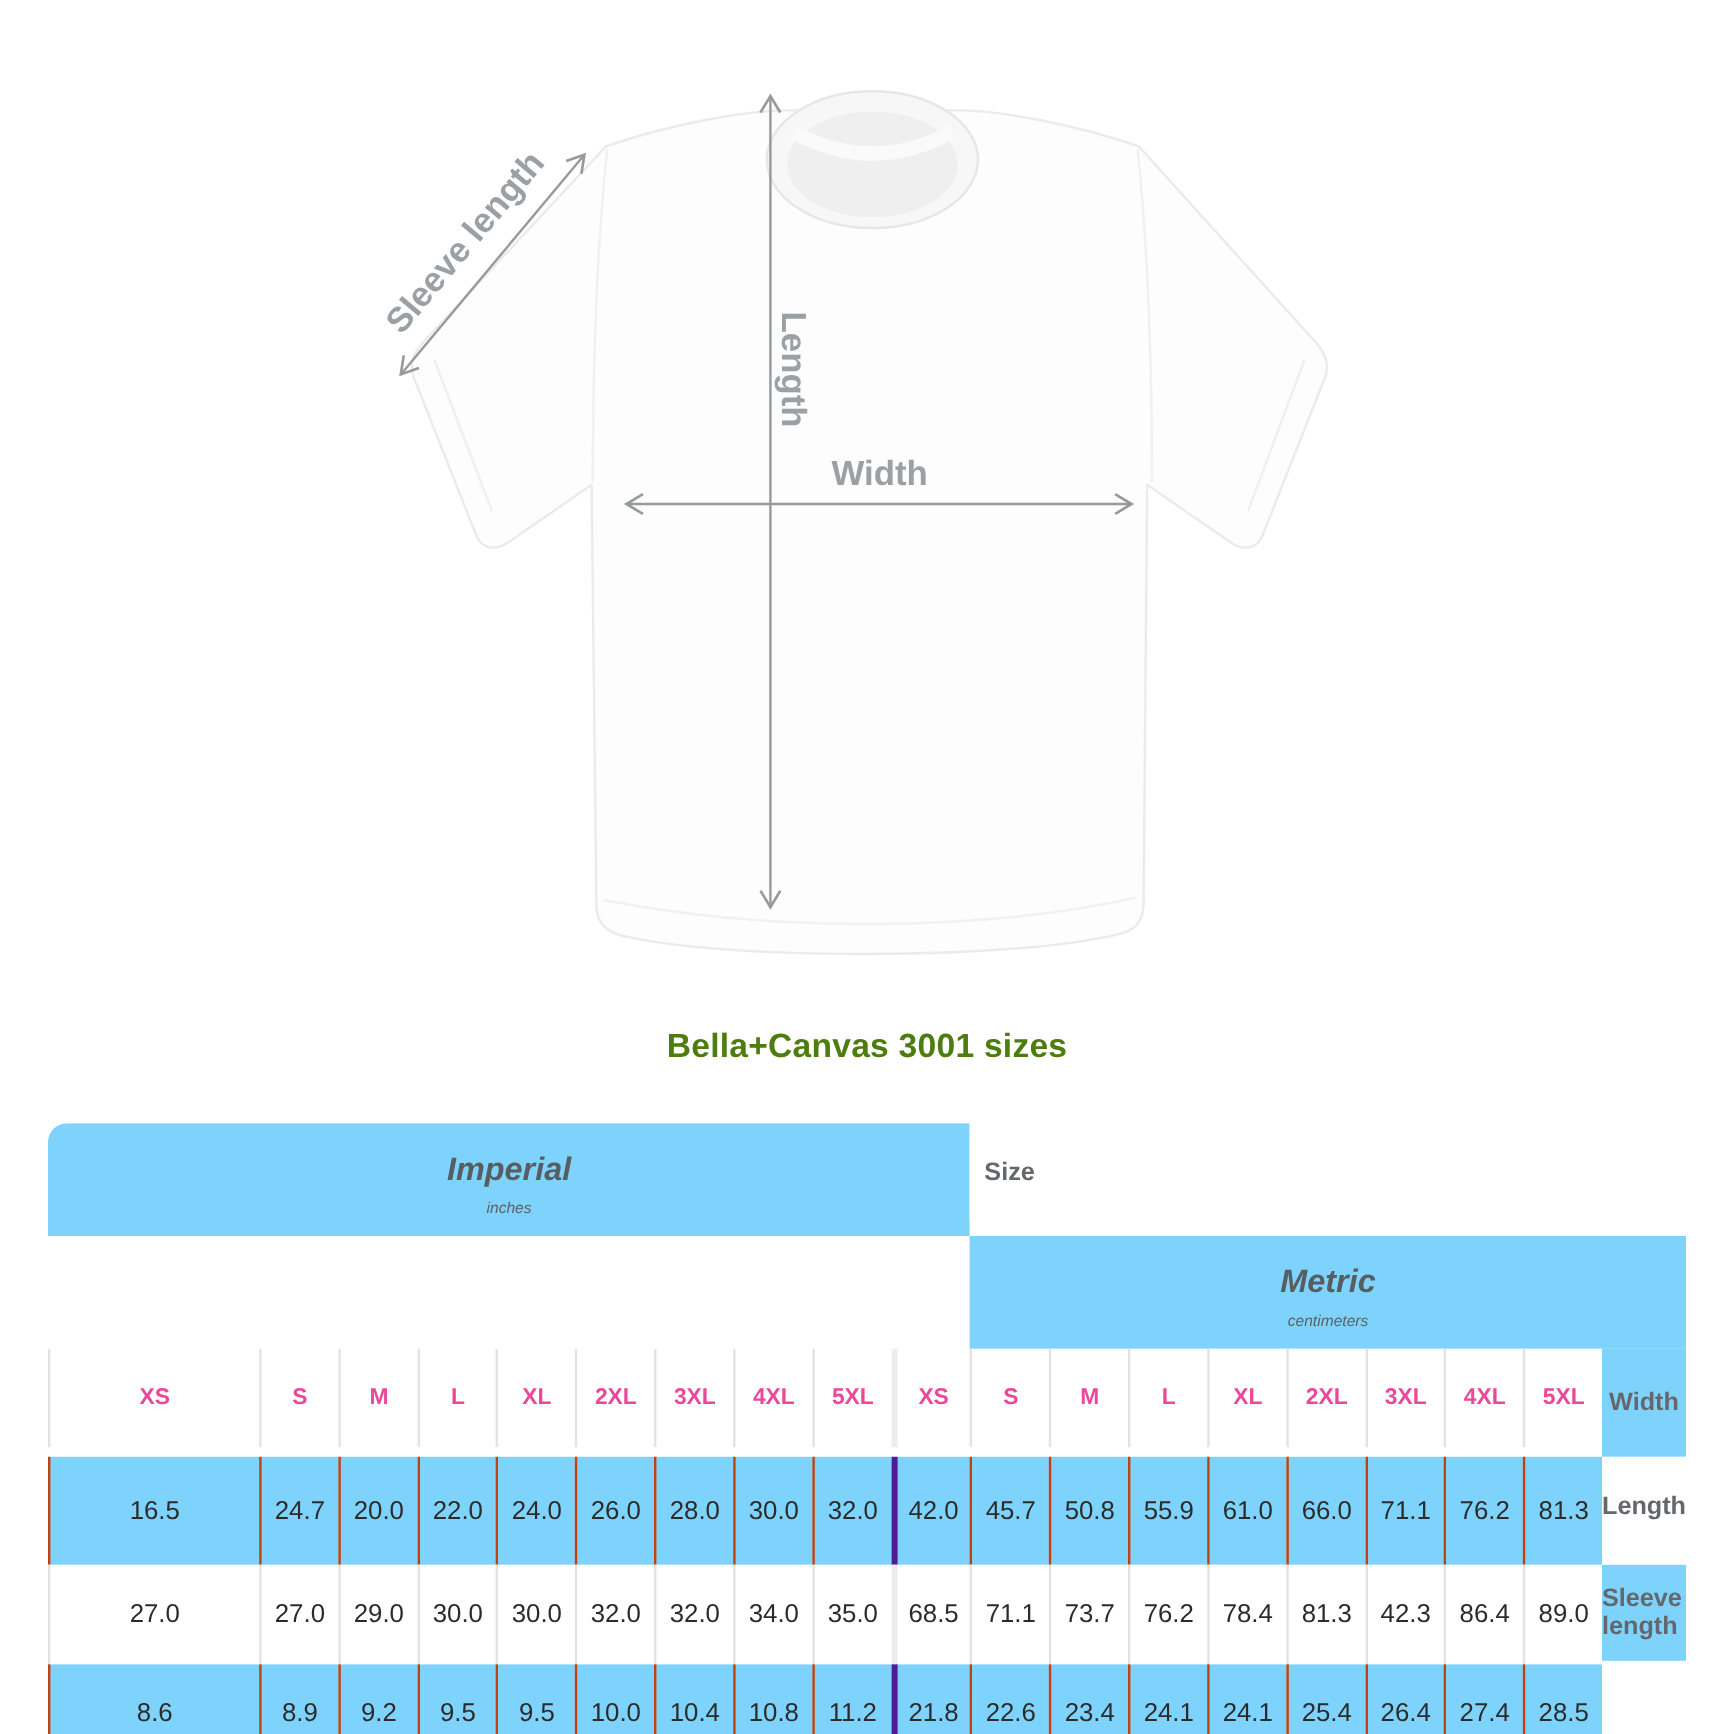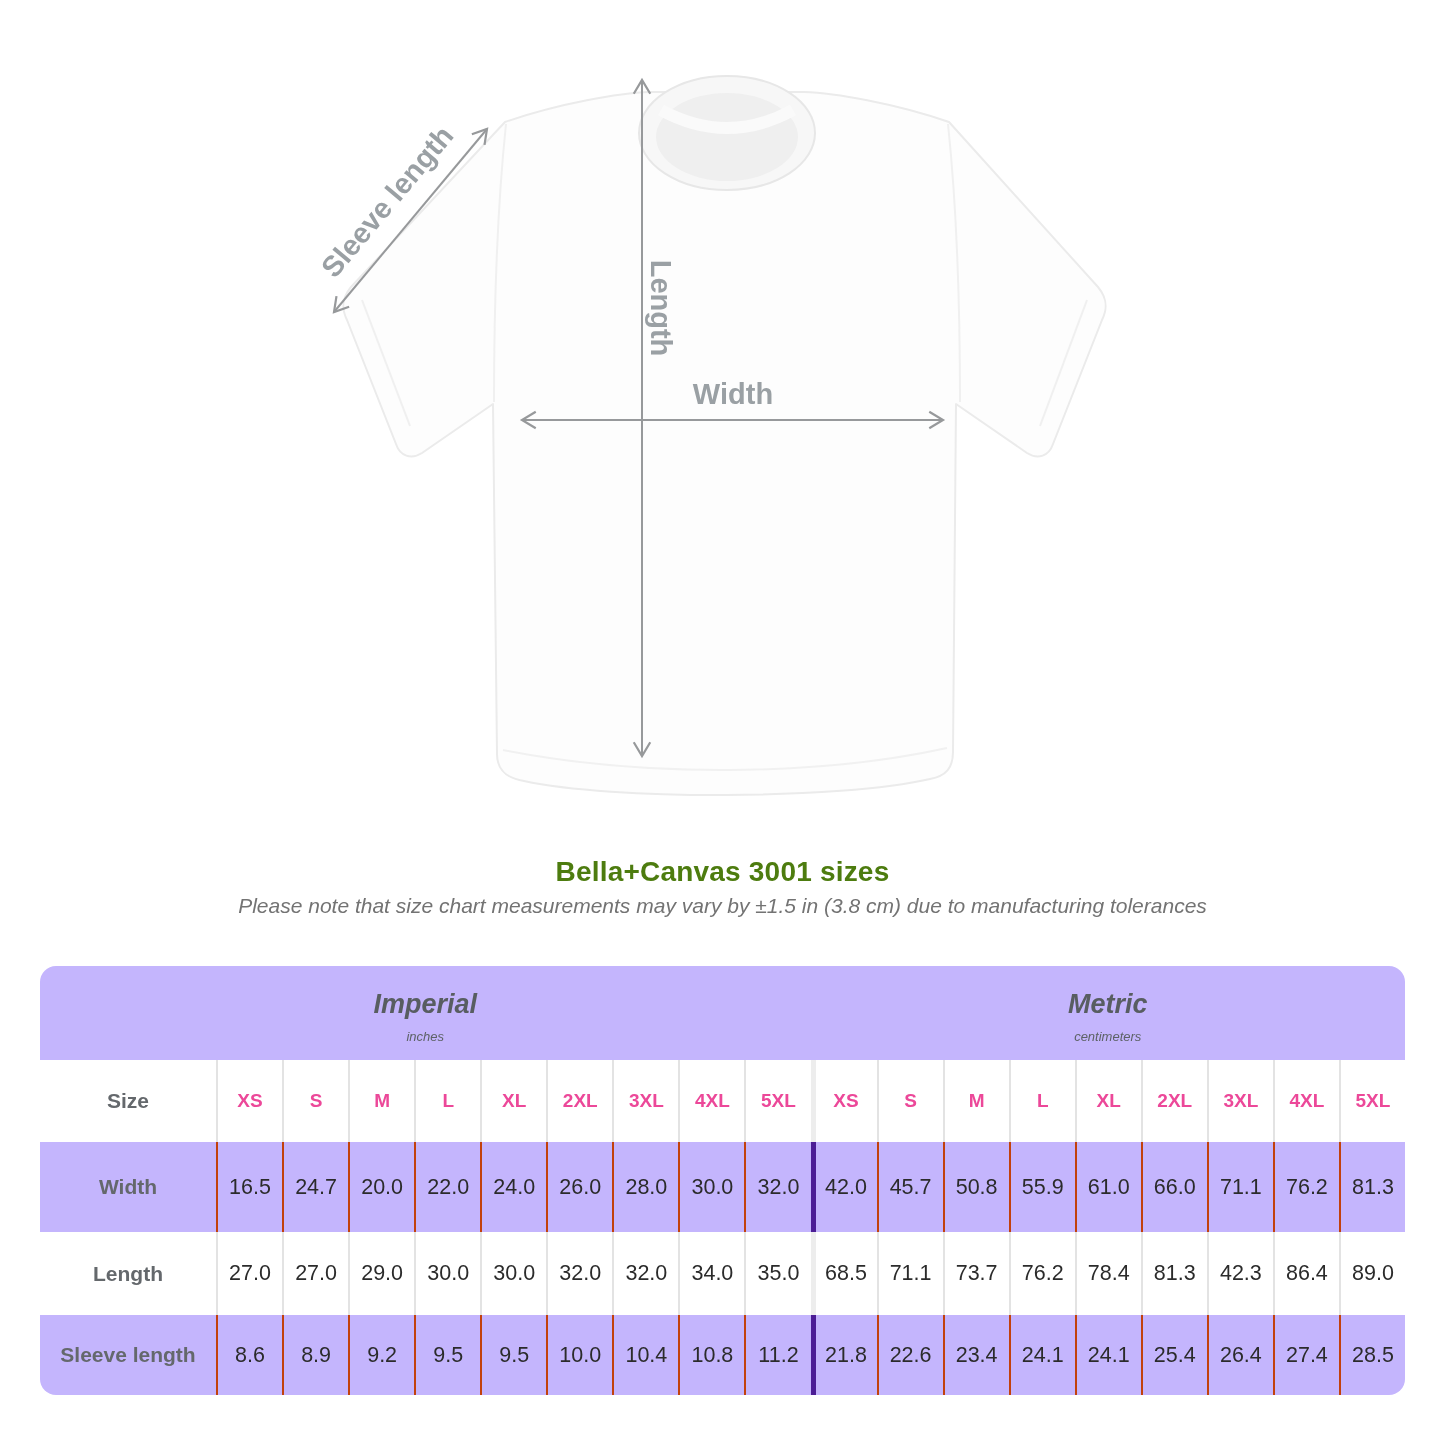--- a/index.html
+++ b/index.html
@@ -27,21 +27,21 @@
   .size-table{
     margin:48px 40px 0;
     width:1365px;
     display:grid;
     grid-template-columns:176px repeat(18, 1fr);
     border-radius:16px;
     overflow:hidden;
     background:#fff;
   }
   .cell{display:flex;align-items:center;justify-content:center;box-sizing:border-box;}
-  .row-gray{background:#c4b5fd;}
+  .row-gray{background:#7dd3fc;}
   .row-white{background:#ffffff;}
   .h-band{height:94px;}
   .h-size{height:82px;}
   .h-width{height:90px;}
   .h-length{height:83px;}
   .h-sleeve{height:80px;}
 
   .row-white.vl{border-left:2px solid #e3e3e3;}
   .row-gray.vl{border-left:2px solid #c2410c;}
   .row-white.mstart{border-left:5px solid #ededed;}
@@ -106,32 +106,31 @@
     </g>
 
     <g fill="#9aa0a4" font-family="Liberation Sans, sans-serif" font-weight="bold" font-size="29">
       <text x="389" y="203" text-anchor="middle" dominant-baseline="middle" transform="rotate(-50 389 203)">Sleeve length</text>
       <text x="659" y="308" text-anchor="middle" dominant-baseline="middle" transform="rotate(90 659 308)">Length</text>
       <text x="733" y="404" text-anchor="middle">Width</text>
     </g>
   </svg>
 
   <h1 class="title">Bella+Canvas 3001 sizes</h1>
-  <p class="subtitle">Please note that size chart measurements may vary by ±1.5 in (3.8 cm) due to manufacturing tolerances</p>
 
   <div class="size-table" id="size-table">
       <div class="cell band row-gray h-band" style="grid-column: 1 / span 10;">
         <div class="cell band-label" style="background: none;">Imperial</div>
         <div class="cell band-unit" style="background: none;">inches</div>
       </div>
+      <div class="cell row-white h-size rowlabel">Size</div>
       <div class="cell band row-gray h-band" style="grid-column: 11 / span 9;">
         <div class="cell band-label" style="background: none;">Metric</div>
         <div class="cell band-unit" style="background: none;">centimeters</div>
       </div>
-      <div class="cell row-white h-size rowlabel">Size</div>
       <div class="cell row-white h-size colhead vl">XS</div>
       <div class="cell row-white h-size colhead vl">S</div>
       <div class="cell row-white h-size colhead vl">M</div>
       <div class="cell row-white h-size colhead vl">L</div>
       <div class="cell row-white h-size colhead vl">XL</div>
       <div class="cell row-white h-size colhead vl">2XL</div>
       <div class="cell row-white h-size colhead vl">3XL</div>
       <div class="cell row-white h-size colhead vl">4XL</div>
       <div class="cell row-white h-size colhead vl">5XL</div>
       <div class="cell row-white h-size colhead mstart">XS</div>

